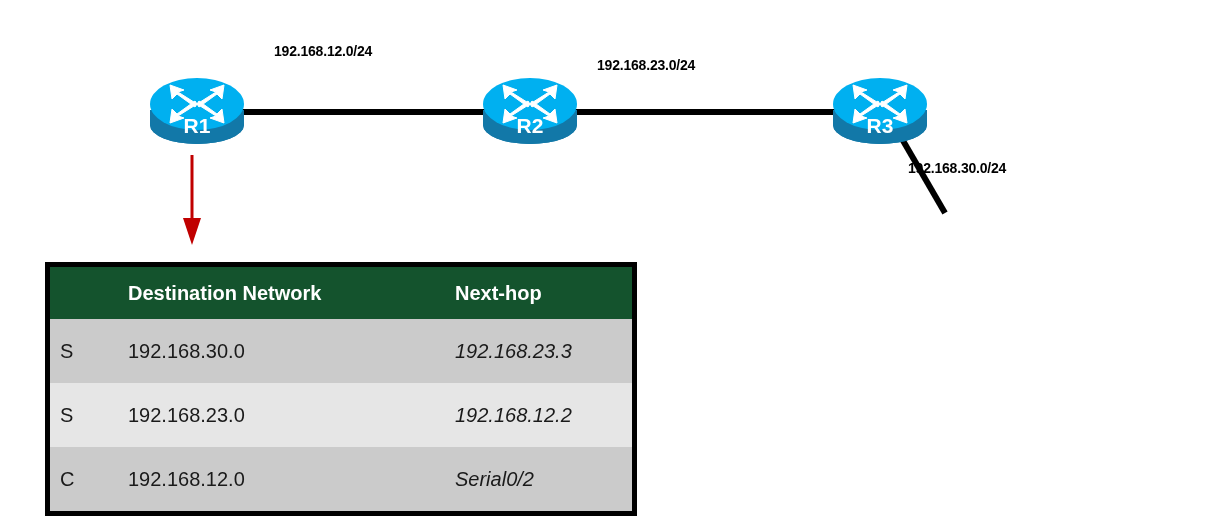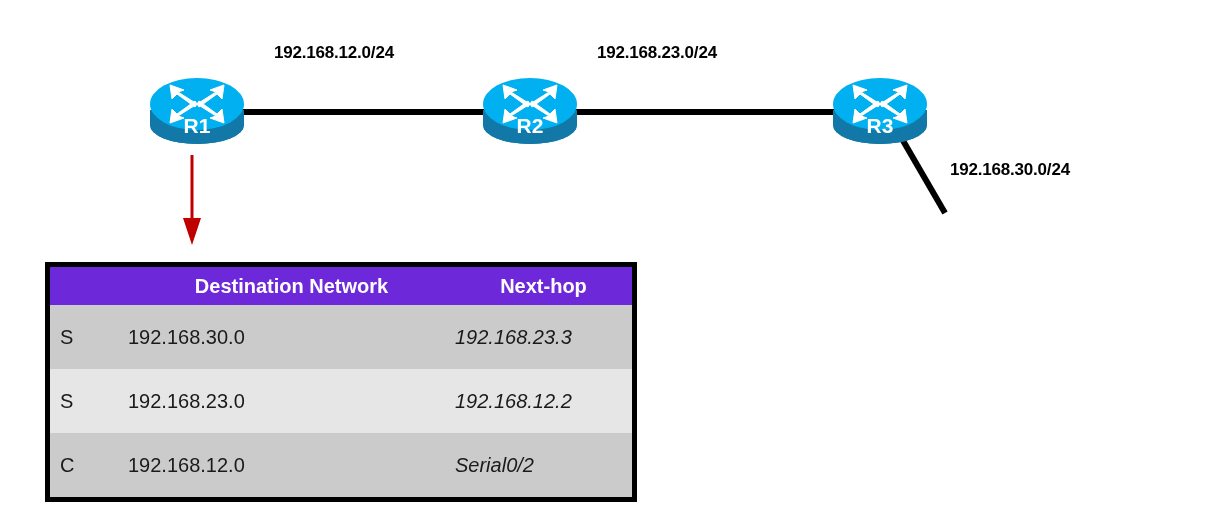--- a/index.html
+++ b/index.html
@@ -29,28 +29,28 @@
     left: 0; top: 0;
     width: 1217px;
     height: 260px;
   }
 
   
   .net-label {
     position: absolute;
     font-family: "Liberation Sans", sans-serif;
     font-weight: bold;
-    font-size: 17px;
+    font-size: 14px;
     color: #000000;
     white-space: nowrap;
     letter-spacing: -0.2px;
   }
   #label-link-12 { left: 274px; top: 43px; }
-  #label-link-23 { left: 597px; top: 43px; }
-  #label-lan-30  { left: 950px; top: 160px; }
+  #label-link-23 { left: 597px; top: 57px; }
+  #label-lan-30  { left: 908px; top: 160px; }
 
   
   .routing-table {
     position: absolute;
     left: 45px;
     top: 262px;
     width: 592px;
     border: 5px solid #000000;
     box-sizing: border-box;
     border-collapse: collapse;
@@ -58,27 +58,27 @@
   .routing-table table {
     width: 100%;
     border-collapse: collapse;
     table-layout: fixed;
   }
   .routing-table col.c-code { width: 78px; }
   .routing-table col.c-dest { width: 327px; }
   .routing-table col.c-next { width: 177px; }
 
   .routing-table thead th {
-    background: #6d28d9;
+    background: #14532d;
     color: #ffffff;
     font-family: "Liberation Sans", sans-serif;
     font-weight: bold;
     font-size: 20px;
-    text-align: center;
-    height: 38px;
+    text-align: left;
+    height: 52px;
     padding: 0 0 0 0;
     vertical-align: middle;
   }
   th.th-code { padding-left: 10px; }
   th.th-dest { padding-left: 0px; }
   th.th-next { padding-left: 0px; }
 
   .routing-table tbody td {
     font-family: "Liberation Sans", sans-serif;
     font-weight: normal;

